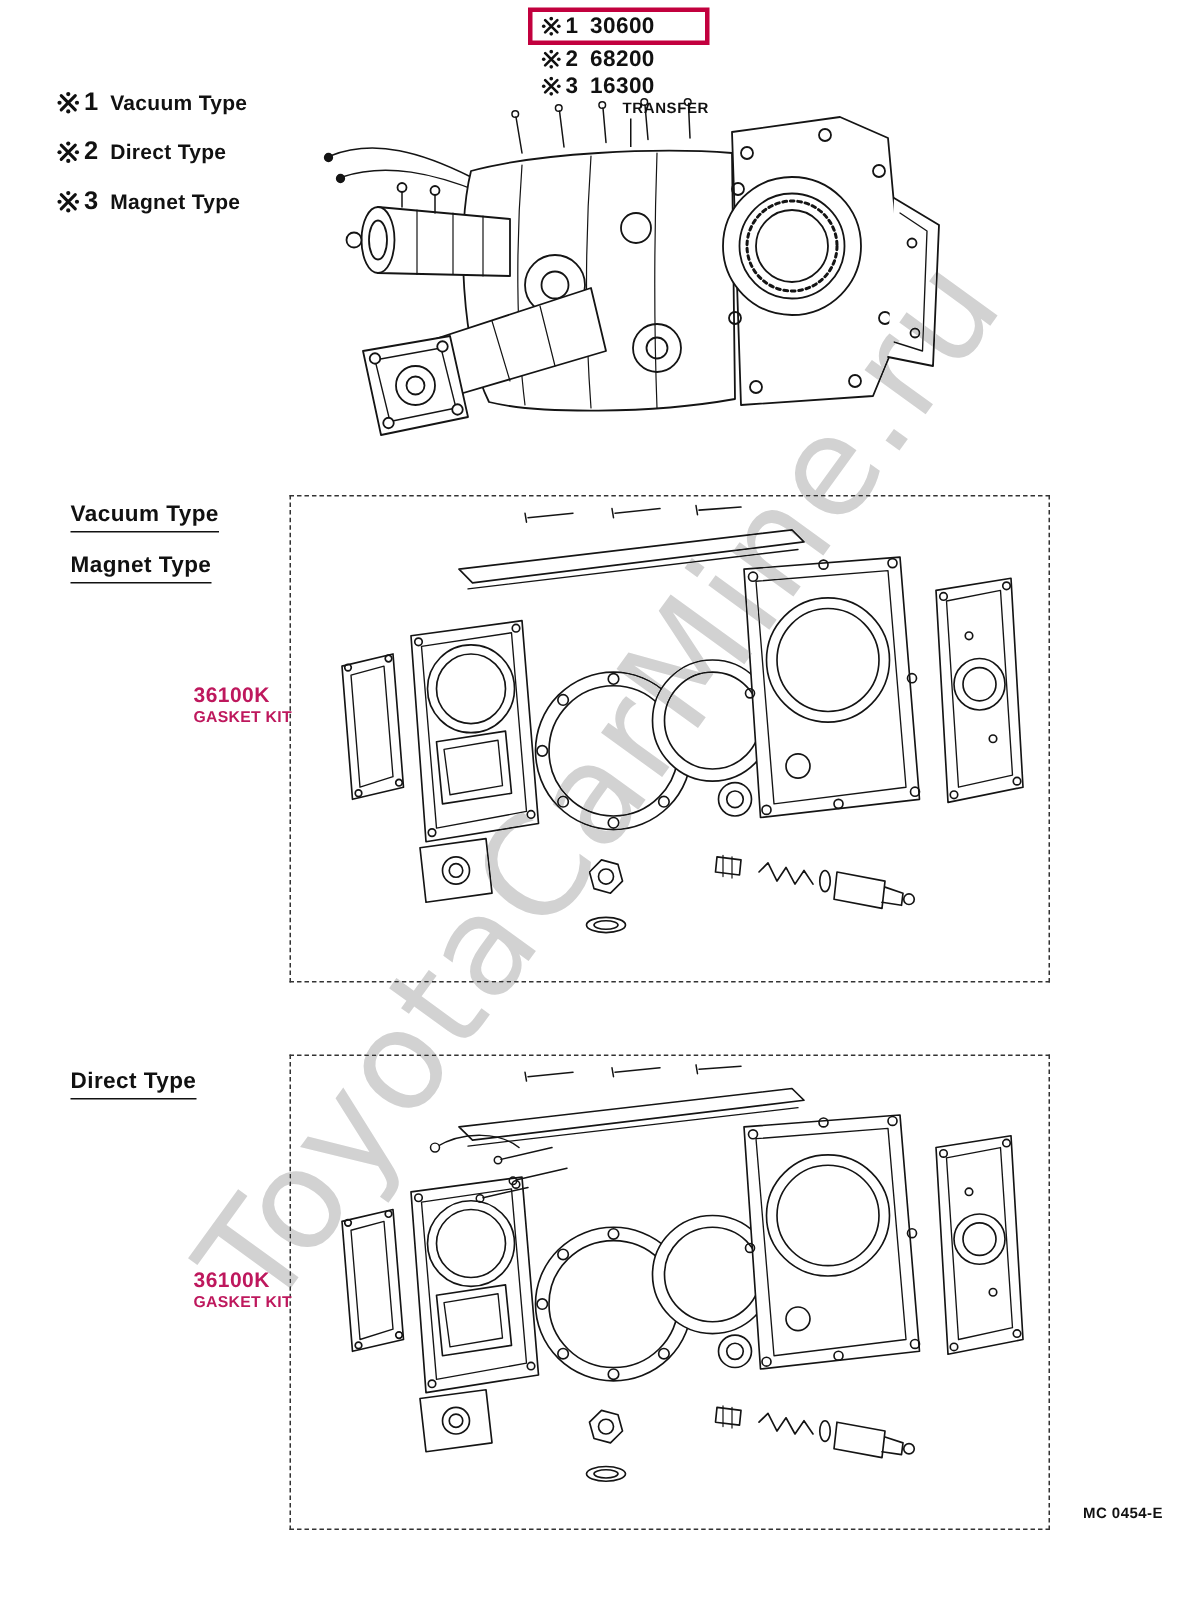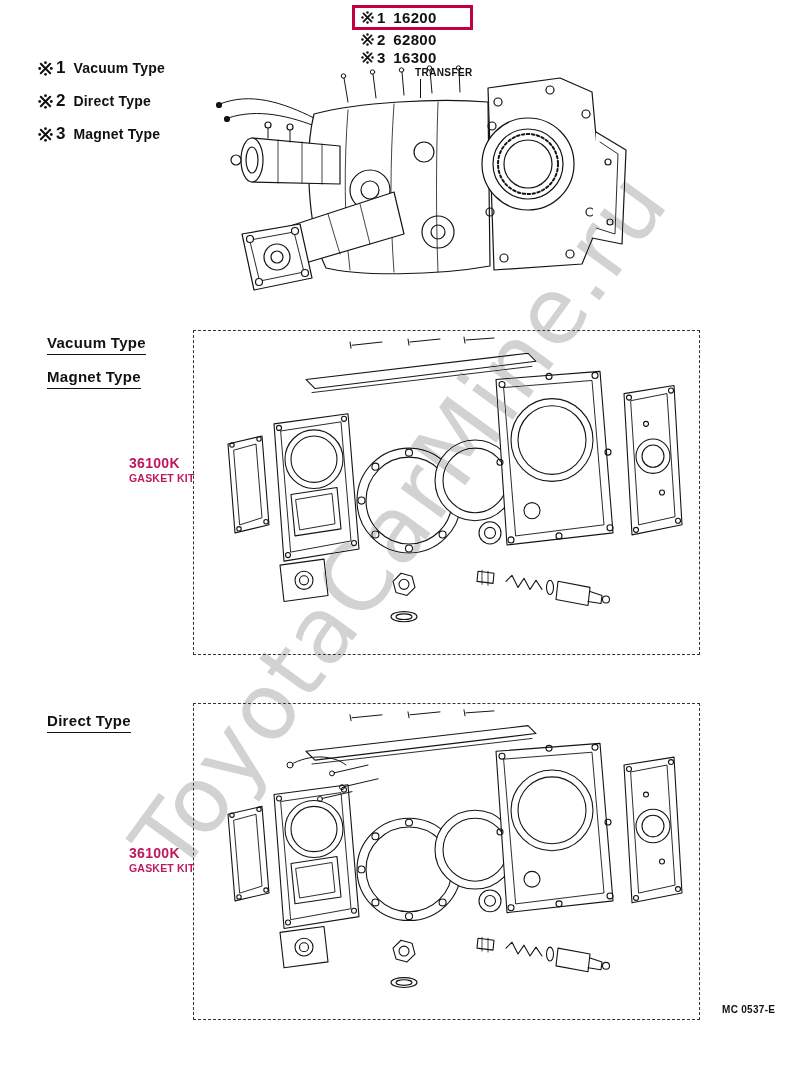--- a/index.html
+++ b/index.html
@@ -191,28 +191,28 @@
 </svg>
 
 <div class="page">
 
   <div class="codes">
     <div class="code-row hl">
       <svg class="refmark-svg" viewBox="0 0 16 16">
           <use href="#refmark-shape"></use>
         </svg>
       <span>1</span>
-      <span class="pnum">16200</span>
+      <span class="pnum">30600</span>
     </div>
     <div class="code-row">
       <svg class="refmark-svg" viewBox="0 0 16 16">
           <use href="#refmark-shape"></use>
         </svg>
       <span>2</span>
-      <span class="pnum">62800</span>
+      <span class="pnum">68200</span>
     </div>
     <div class="code-row">
       <svg class="refmark-svg" viewBox="0 0 16 16">
           <use href="#refmark-shape"></use>
         </svg>
       <span>3</span>
       <span class="pnum">16300</span>
     </div>
     <div class="transfer">TRANSFER</div>
   </div>
@@ -329,17 +329,17 @@
     <div class="code">36100K</div>
     <div class="sub">GASKET KIT</div>
   </div>
   <div class="kit-box box2">
     <svg viewBox="0 0 505 320" preserveAspectRatio="none">
       <use href="#gasket-kit-shape"></use>
       <use href="#direct-extra-shape"></use>
     </svg>
   </div>
 
-  <div class="doc-code">MC 0537-E</div>
+  <div class="doc-code">MC 0454-E</div>
 
   <div class="watermark">ToyotaCarMine.ru</div>
 
 </div>
 
 </body></html>

